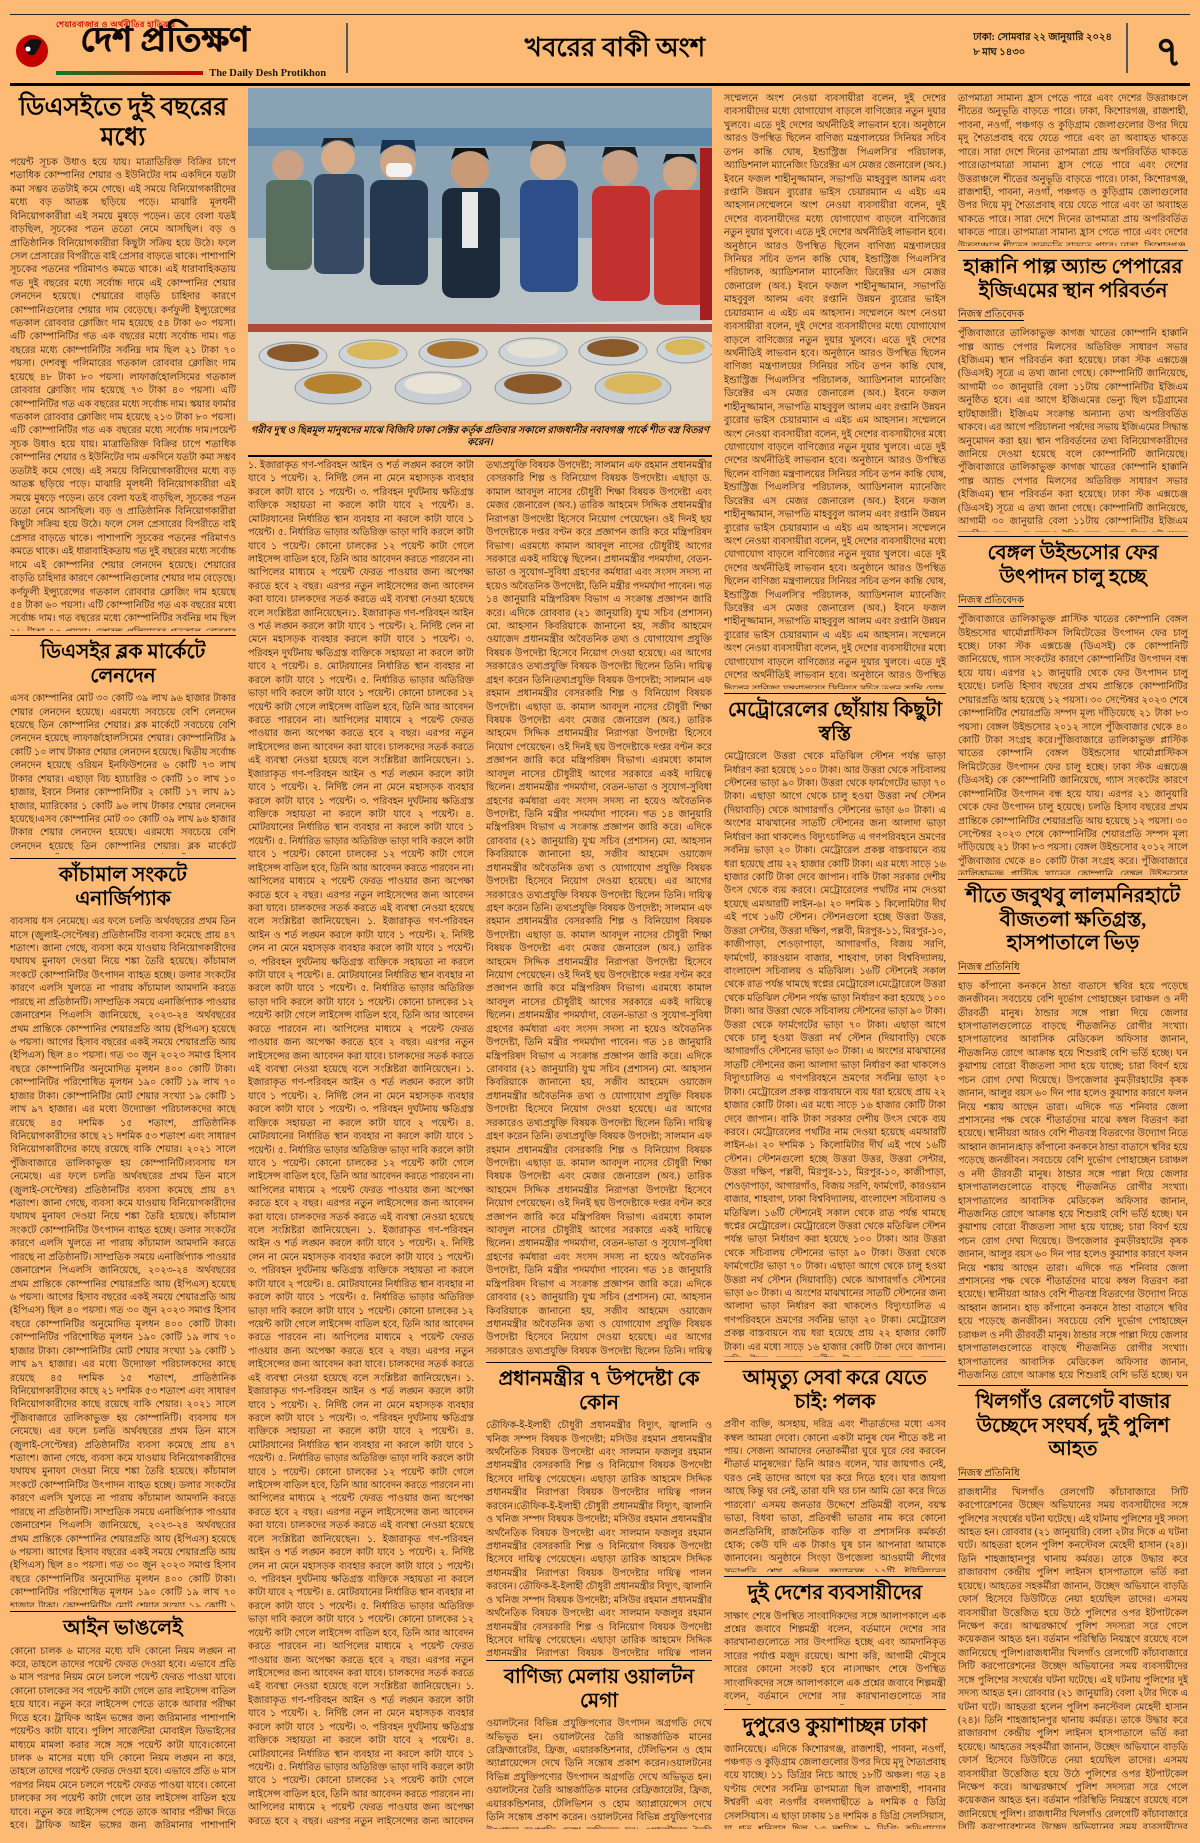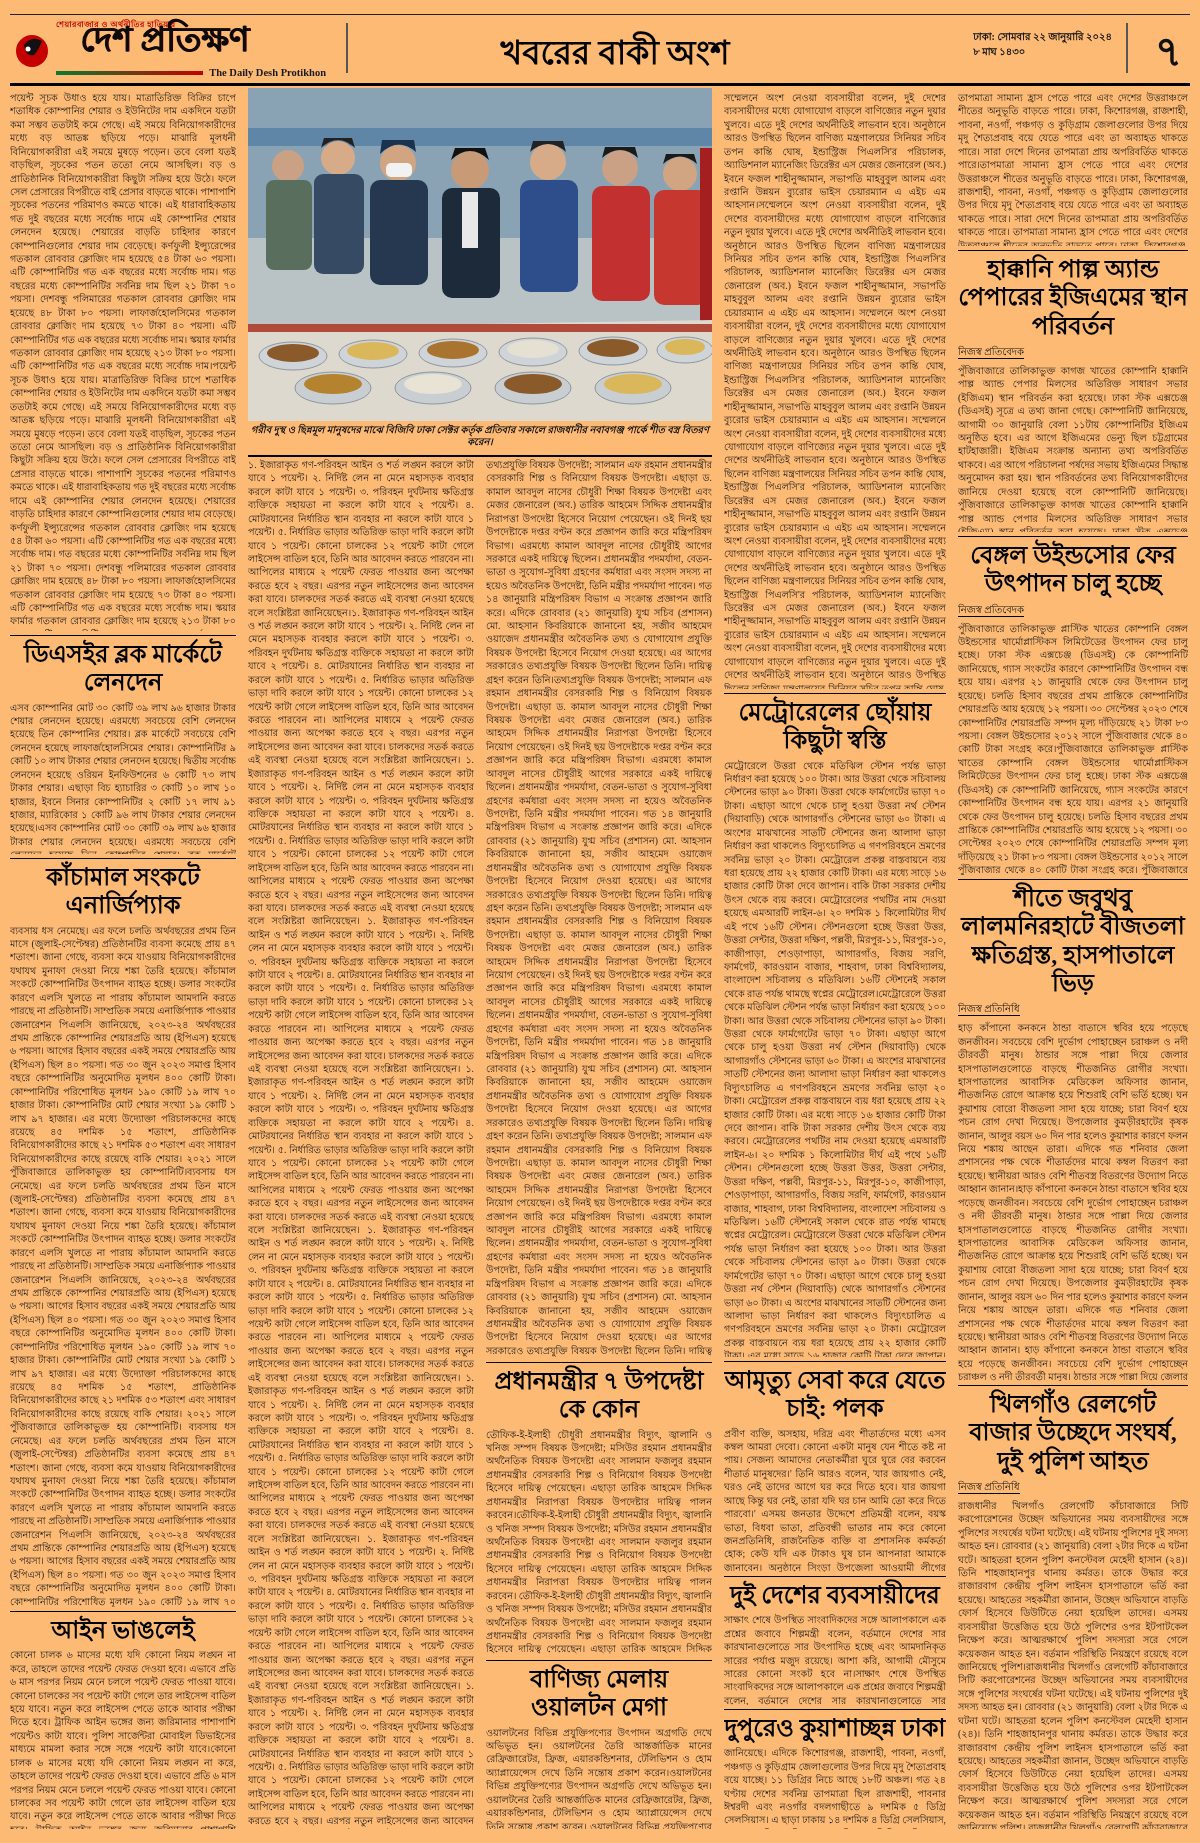--- a/index.html
+++ b/index.html
@@ -16,30 +16,30 @@
   .masthead{position:absolute;left:2px;top:2px;width:330px;height:62px;}
   .m-tagline{position:absolute;left:44px;top:1px;font-size:8px;color:#c40000;font-weight:bold;letter-spacing:.5px;}
   .m-logo{position:absolute;left:2px;top:10px;width:40px;height:44px;}
   .m-title{position:absolute;left:40px;top:6px;font-size:34px;font-weight:900;color:#0b0b0b;line-height:1;white-space:nowrap;text-shadow:1px 0 #300;margin-left:28px;}
   .m-subrow{position:absolute;left:44px;bottom:1px;width:270px;display:flex;align-items:center;gap:6px;margin-top:32px;}
   .m-subline{flex:1;height:4px;background:linear-gradient(90deg,#0a7a2f,#c40000);}
   .m-sub{font-size:10.5px;font-weight:bold;color:#1a1a1a;white-space:nowrap;}
   .hdr-div{position:absolute;top:8px;width:2px;height:50px;background:#555;}
   .section-title{
     position:absolute;left:360px;right:330px;top:12px;text-align:center;
-    font-size:33px;font-weight:bold;color:#000;white-space:nowrap;
+    font-size:26px;font-weight:bold;color:#000;white-space:nowrap;
   }
   .dateline{position:absolute;right:78px;top:14px;text-align:left;font-size:10px;font-weight:bold;line-height:1.5;}
   .pageno{position:absolute;right:8px;top:4px;font-size:42px;font-weight:bold;}
   
   .col{position:absolute;display:flex;flex-direction:column;overflow:hidden;}
   .story{display:flex;flex-direction:column;overflow:hidden;flex:none;padding:3px 0 4px;}
   .story.sep{border-top:1.4px solid #000;}
   .story.grow{flex:1 1 auto;}
-  .headline{flex:none;text-align:center;font-weight:bold;color:#000;font-size:24px;line-height:1.18;margin:1px 0 4px;}
+  .headline{flex:none;text-align:center;font-weight:bold;color:#000;font-size:20px;line-height:1.18;margin:1px 0 4px;}
   .headline.big{font-size:25px;}
   .byline{flex:none;font-size:10px;font-weight:normal;margin:0 0 3px;}
   .byline span{border-bottom:1px solid #000;padding-bottom:1px;}
   .body{
     flex:1 1 auto;overflow:hidden;text-align:justify;
     font-size:9.6px;line-height:1.4;color:#1c1c1c;word-break:break-word;
   }
   
   .photobox{position:absolute;left:248px;top:88px;width:464px;height:367px;display:flex;flex-direction:column;border-bottom:2px solid #000;text-align:center;}
   .photo{flex:none;width:464px;height:333px;display:block;}
@@ -138,20 +138,21 @@
         <ellipse cx="185" cy="296" rx="29" ry="10" fill="#e8e3d4"></ellipse>
         <ellipse cx="285" cy="296" rx="29" ry="10" fill="#8a5a2b"></ellipse>
         <ellipse cx="385" cy="296" rx="29" ry="10" fill="#d9b75a"></ellipse>
       </g>
     </svg>
     <div class="caption">গরীব দুস্থ ও ছিন্নমূল মানুষদের মাঝে বিজিবি ঢাকা সেক্টর কর্তৃক প্রতিবার সকালে রাজধানীর নবাবগঞ্জ পার্কে শীত বস্ত্র বিতরণ করেন।</div>
   </div>
 
   <div class="col" style="left:10px;top:88px;width:226px;height:1745px">
     <div class="story" style="height:540px">
+      <div class="headline big">ডিএসইতে দুই বছরের মধ্যে</div>
       <div class="body">পয়েন্ট সূচক উধাও হয়ে যায়। মাত্রাতিরিক্ত বিক্রির চাপে শতাধিক কোম্পানির শেয়ার ও ইউনিটের দাম একদিনে যতটা কমা সম্ভব ততটাই কমে গেছে। এই সময়ে বিনিয়োগকারীদের মধ্যে বড় আতঙ্ক ছড়িয়ে পড়ে। মাঝারি মূলধনী বিনিয়োগকারীরা এই সময়ে মুষড়ে পড়েন। তবে বেলা যতই বাড়ছিল, সূচকের পতন ততো নেমে আসছিল। বড় ও প্রাতিষ্ঠানিক বিনিয়োগকারীরা কিছুটা সক্রিয় হয়ে উঠে। ফলে সেল প্রেসারের বিপরীতে বাই প্রেসার বাড়তে থাকে। পাশাপাশি সূচকের পতনের পরিমাণও কমতে থাকে। এই ধারাবাহিকতায় গত দুই বছরের মধ্যে সর্বোচ্চ দামে এই কোম্পানির শেয়ার লেনদেন হয়েছে। শেয়ারের বাড়তি চাহিদার কারণে কোম্পানিগুলোর শেয়ার দাম বেড়েছে। কর্ণফুলী ইন্স্যুরেন্সের গতকাল রোববার ক্লোজিং দাম হয়েছে ৫৪ টাকা ৬০ পয়সা। এটি কোম্পানিটির গত এক বছরের মধ্যে সর্বোচ্চ দাম। গত বছরের মধ্যে কোম্পানিটির সর্বনিম্ন দাম ছিল ২১ টাকা ৭০ পয়সা। দেশবন্ধু পলিমারের গতকাল রোববার ক্লোজিং দাম হয়েছে ৪৮ টাকা ৮০ পয়সা। লাফার্জহোলসিমের গতকাল রোববার ক্লোজিং দাম হয়েছে ৭৩ টাকা ৪০ পয়সা। এটি কোম্পানিটির গত এক বছরের মধ্যে সর্বোচ্চ দাম। স্কয়ার ফার্মার গতকাল রোববার ক্লোজিং দাম হয়েছে ২১৩ টাকা ৮০ পয়সা। এটি কোম্পানিটির গত এক বছরের মধ্যে সর্বোচ্চ দাম।পয়েন্ট সূচক উধাও হয়ে যায়। মাত্রাতিরিক্ত বিক্রির চাপে শতাধিক কোম্পানির শেয়ার ও ইউনিটের দাম একদিনে যতটা কমা সম্ভব ততটাই কমে গেছে। এই সময়ে বিনিয়োগকারীদের মধ্যে বড় আতঙ্ক ছড়িয়ে পড়ে। মাঝারি মূলধনী বিনিয়োগকারীরা এই সময়ে মুষড়ে পড়েন। তবে বেলা যতই বাড়ছিল, সূচকের পতন ততো নেমে আসছিল। বড় ও প্রাতিষ্ঠানিক বিনিয়োগকারীরা কিছুটা সক্রিয় হয়ে উঠে। ফলে সেল প্রেসারের বিপরীতে বাই প্রেসার বাড়তে থাকে। পাশাপাশি সূচকের পতনের পরিমাণও কমতে থাকে। এই ধারাবাহিকতায় গত দুই বছরের মধ্যে সর্বোচ্চ দামে এই কোম্পানির শেয়ার লেনদেন হয়েছে। শেয়ারের বাড়তি চাহিদার কারণে কোম্পানিগুলোর শেয়ার দাম বেড়েছে। কর্ণফুলী ইন্স্যুরেন্সের গতকাল রোববার ক্লোজিং দাম হয়েছে ৫৪ টাকা ৬০ পয়সা। এটি কোম্পানিটির গত এক বছরের মধ্যে সর্বোচ্চ দাম। গত বছরের মধ্যে কোম্পানিটির সর্বনিম্ন দাম ছিল ২১ টাকা ৭০ পয়সা। দেশবন্ধু পলিমারের গতকাল রোববার ক্লোজিং দাম হয়েছে ৪৮ টাকা ৮০ পয়সা। লাফার্জহোলসিমের গতকাল রোববার ক্লোজিং দাম হয়েছে ৭৩ টাকা ৪০ পয়সা। এটি কোম্পানিটির গত এক বছরের মধ্যে সর্বোচ্চ দাম। স্কয়ার ফার্মার গতকাল রোববার ক্লোজিং দাম হয়েছে ২১৩ টাকা ৮০ পয়সা। এটি কোম্পানিটির গত এক বছরের মধ্যে সর্বোচ্চ দাম। </div>
     </div>
     <div class="story sep" style="height:215px">
       <div class="headline">ডিএসইর ব্লক মার্কেটে লেনদেন</div>
       <div class="body">এসব কোম্পানির মোট ৩০ কোটি ৩৯ লাখ ৯৬ হাজার টাকার শেয়ার লেনদেন হয়েছে। এরমধ্যে সবচেয়ে বেশি লেনদেন হয়েছে তিন কোম্পানির শেয়ার। ব্লক মার্কেটে সবচেয়ে বেশি লেনদেন হয়েছে লাফার্জহোলসিমের শেয়ার। কোম্পানিটির ৯ কোটি ১০ লাখ টাকার শেয়ার লেনদেন হয়েছে। দ্বিতীয় সর্বোচ্চ লেনদেন হয়েছে ওরিয়ন ইনফিউশনের ৬ কোটি ৭৩ লাখ টাকার শেয়ার। এছাড়া বিচ হ্যাচারির ৩ কোটি ১০ লাখ ১০ হাজার, ইবনে সিনার কোম্পানিটির ২ কোটি ১৭ লাখ ৯১ হাজার, ম্যারিকোর ১ কোটি ৯৬ লাখ টাকার শেয়ার লেনদেন হয়েছে।এসব কোম্পানির মোট ৩০ কোটি ৩৯ লাখ ৯৬ হাজার টাকার শেয়ার লেনদেন হয়েছে। এরমধ্যে সবচেয়ে বেশি লেনদেন হয়েছে তিন কোম্পানির শেয়ার। ব্লক মার্কেটে সবচেয়ে বেশি লেনদেন হয়েছে লাফার্জহোলসিমের শেয়ার। কোম্পানিটির ৯ কোটি ১০ লাখ টাকার শেয়ার লেনদেন হয়েছে। দ্বিতীয় সর্বোচ্চ লেনদেন হয়েছে ওরিয়ন ইনফিউশনের ৬ কোটি ৭৩ লাখ টাকার শেয়ার। এছাড়া বিচ হ্যাচারির ৩ কোটি ১০ লাখ ১০ হাজার, ইবনে সিনার কোম্পানিটির ২ কোটি ১৭ লাখ ৯১ হাজার, ম্যারিকোর ১ কোটি ৯৬ লাখ টাকার শেয়ার লেনদেন হয়েছে। </div>
     </div>
     <div class="story sep" style="height:745px">
       <div class="headline">কাঁচামাল সংকটে এনার্জিপ্যাক</div>
       <div class="body">ব্যবসায় ধস নেমেছে। এর ফলে চলতি অর্থবছরের প্রথম তিন মাসে (জুলাই-সেপ্টেম্বর) প্রতিষ্ঠানটির ব্যবসা কমেছে প্রায় ৪৭ শতাংশ। জানা গেছে, ব্যবসা কমে যাওয়ায় বিনিয়োগকারীদের যথাযথ মুনাফা দেওয়া নিয়ে শঙ্কা তৈরি হয়েছে। কাঁচামাল সংকটে কোম্পানিটির উৎপাদন ব্যাহত হচ্ছে। ডলার সংকটের কারণে এলসি খুলতে না পারায় কাঁচামাল আমদানি করতে পারছে না প্রতিষ্ঠানটি। সাম্প্রতিক সময়ে এনার্জিপ্যাক পাওয়ার জেনারেশন পিএলসি জানিয়েছে, ২০২৩-২৪ অর্থবছরের প্রথম প্রান্তিকে কোম্পানির শেয়ারপ্রতি আয় (ইপিএস) হয়েছে ৬ পয়সা। আগের হিসাব বছরের একই সময়ে শেয়ারপ্রতি আয় (ইপিএস) ছিল ৪০ পয়সা। গত ৩০ জুন ২০২৩ সমাপ্ত হিসাব বছরে কোম্পানিটির অনুমোদিত মূলধন ৪০০ কোটি টাকা। কোম্পানিটির পরিশোধিত মূলধন ১৯০ কোটি ১৯ লাখ ৭০ হাজার টাকা। কোম্পানিটির মোট শেয়ার সংখ্যা ১৯ কোটি ১ লাখ ৯৭ হাজার। এর মধ্যে উদ্যোক্তা পরিচালকদের কাছে রয়েছে ৪৫ দশমিক ১৫ শতাংশ, প্রাতিষ্ঠানিক বিনিয়োগকারীদের কাছে ২১ দশমিক ৫৩ শতাংশ এবং সাধারণ বিনিয়োগকারীদের কাছে রয়েছে বাকি শেয়ার। ২০২১ সালে পুঁজিবাজারে তালিকাভুক্ত হয় কোম্পানিটি।ব্যবসায় ধস নেমেছে। এর ফলে চলতি অর্থবছরের প্রথম তিন মাসে (জুলাই-সেপ্টেম্বর) প্রতিষ্ঠানটির ব্যবসা কমেছে প্রায় ৪৭ শতাংশ। জানা গেছে, ব্যবসা কমে যাওয়ায় বিনিয়োগকারীদের যথাযথ মুনাফা দেওয়া নিয়ে শঙ্কা তৈরি হয়েছে। কাঁচামাল সংকটে কোম্পানিটির উৎপাদন ব্যাহত হচ্ছে। ডলার সংকটের কারণে এলসি খুলতে না পারায় কাঁচামাল আমদানি করতে পারছে না প্রতিষ্ঠানটি। সাম্প্রতিক সময়ে এনার্জিপ্যাক পাওয়ার জেনারেশন পিএলসি জানিয়েছে, ২০২৩-২৪ অর্থবছরের প্রথম প্রান্তিকে কোম্পানির শেয়ারপ্রতি আয় (ইপিএস) হয়েছে ৬ পয়সা। আগের হিসাব বছরের একই সময়ে শেয়ারপ্রতি আয় (ইপিএস) ছিল ৪০ পয়সা। গত ৩০ জুন ২০২৩ সমাপ্ত হিসাব বছরে কোম্পানিটির অনুমোদিত মূলধন ৪০০ কোটি টাকা। কোম্পানিটির পরিশোধিত মূলধন ১৯০ কোটি ১৯ লাখ ৭০ হাজার টাকা। কোম্পানিটির মোট শেয়ার সংখ্যা ১৯ কোটি ১ লাখ ৯৭ হাজার। এর মধ্যে উদ্যোক্তা পরিচালকদের কাছে রয়েছে ৪৫ দশমিক ১৫ শতাংশ, প্রাতিষ্ঠানিক বিনিয়োগকারীদের কাছে ২১ দশমিক ৫৩ শতাংশ এবং সাধারণ বিনিয়োগকারীদের কাছে রয়েছে বাকি শেয়ার। ২০২১ সালে পুঁজিবাজারে তালিকাভুক্ত হয় কোম্পানিটি। ব্যবসায় ধস নেমেছে। এর ফলে চলতি অর্থবছরের প্রথম তিন মাসে (জুলাই-সেপ্টেম্বর) প্রতিষ্ঠানটির ব্যবসা কমেছে প্রায় ৪৭ শতাংশ। জানা গেছে, ব্যবসা কমে যাওয়ায় বিনিয়োগকারীদের যথাযথ মুনাফা দেওয়া নিয়ে শঙ্কা তৈরি হয়েছে। কাঁচামাল সংকটে কোম্পানিটির উৎপাদন ব্যাহত হচ্ছে। ডলার সংকটের কারণে এলসি খুলতে না পারায় কাঁচামাল আমদানি করতে পারছে না প্রতিষ্ঠানটি। সাম্প্রতিক সময়ে এনার্জিপ্যাক পাওয়ার জেনারেশন পিএলসি জানিয়েছে, ২০২৩-২৪ অর্থবছরের প্রথম প্রান্তিকে কোম্পানির শেয়ারপ্রতি আয় (ইপিএস) হয়েছে ৬ পয়সা। আগের হিসাব বছরের একই সময়ে শেয়ারপ্রতি আয় (ইপিএস) ছিল ৪০ পয়সা। গত ৩০ জুন ২০২৩ সমাপ্ত হিসাব বছরে কোম্পানিটির অনুমোদিত মূলধন ৪০০ কোটি টাকা। কোম্পানিটির পরিশোধিত মূলধন ১৯০ কোটি ১৯ লাখ ৭০ হাজার টাকা। কোম্পানিটির মোট শেয়ার সংখ্যা ১৯ কোটি ১ লাখ ৯৭ হাজার। এর মধ্যে উদ্যোক্তা পরিচালকদের কাছে রয়েছে ৪৫ দশমিক ১৫ শতাংশ, প্রাতিষ্ঠানিক বিনিয়োগকারীদের কাছে ২১ দশমিক ৫৩ শতাংশ এবং সাধারণ বিনিয়োগকারীদের কাছে রয়েছে বাকি শেয়ার। ২০২১ সালে পুঁজিবাজারে তালিকাভুক্ত হয় কোম্পানিটি। </div>
     </div>

